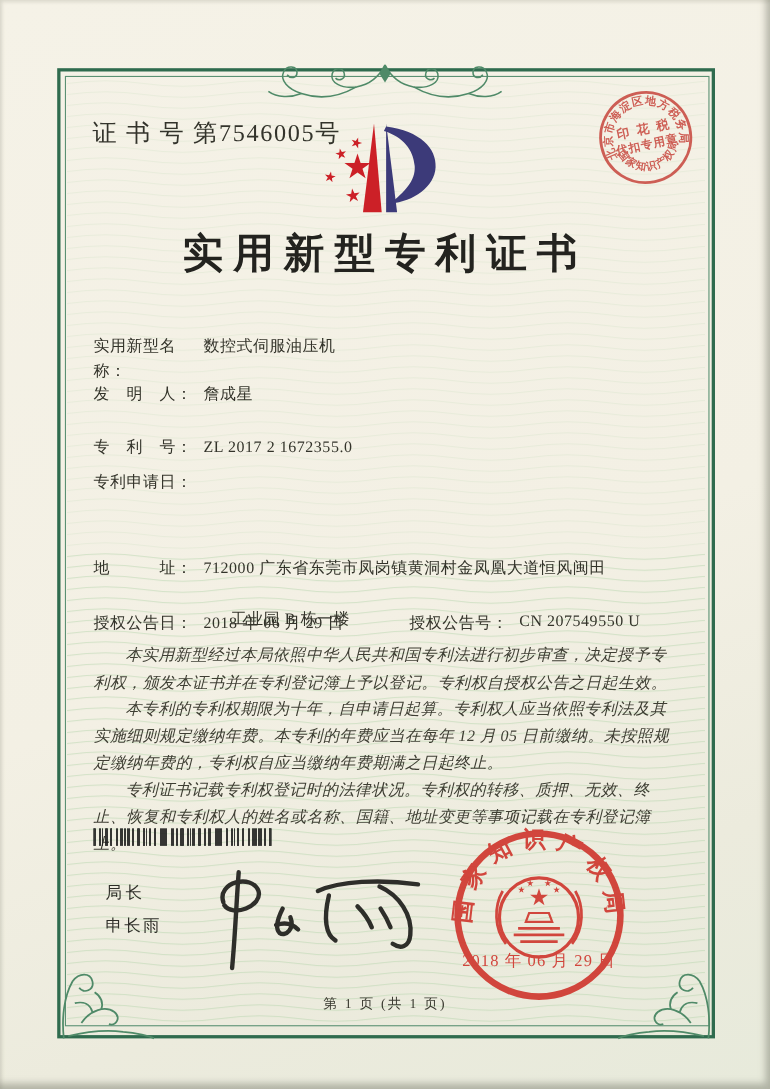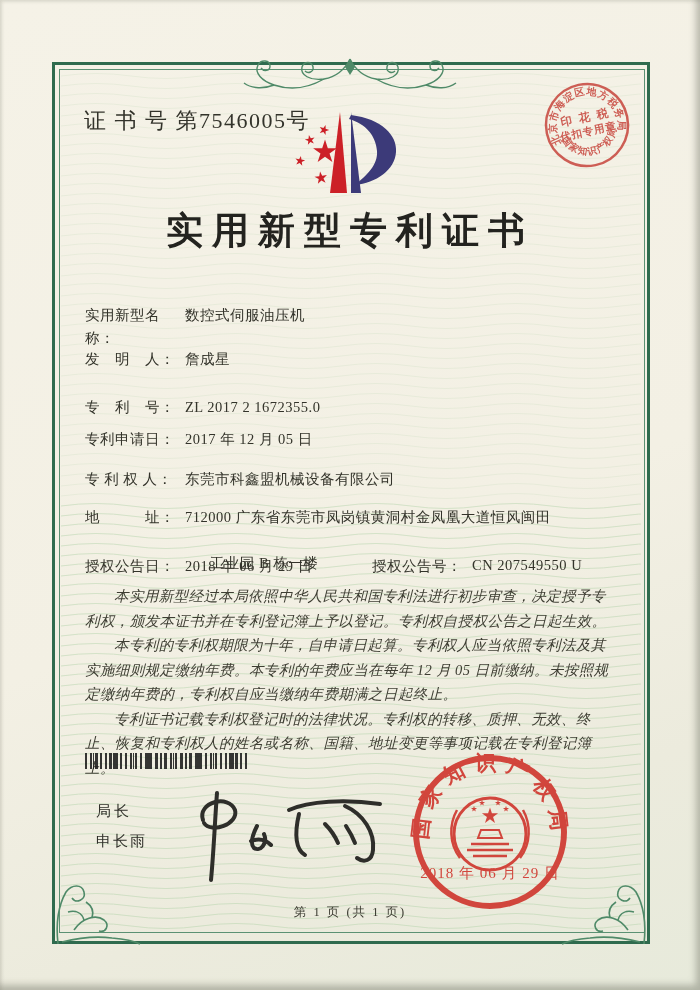--- a/index.html
+++ b/index.html
@@ -119,25 +119,20 @@
   <div class="row r1">
     <span class="lab">发　明　人：</span>
     <span class="val">詹成星</span>
   </div>
   <div class="row r2">
     <span class="lab">专　利　号：</span>
     <span class="val">ZL 2017 2 1672355.0</span>
   </div>
   <div class="row r3">
     <span class="lab">专利申请日：</span>
-    <span class="val">2017 年 12 月 05 日</span>
-  </div>
-  <div class="row r4">
-    <span class="lab">专 利 权 人：</span>
-    <span class="val">东莞市科鑫盟机械设备有限公司</span>
   </div>
   <div class="row r5">
     <span class="lab">地　　　址：</span>
     <span class="val"><span>712000 广东省东莞市凤岗镇黄洞村金凤凰大道恒风闽田</span><br>
       <span>工业园 B 栋一楼</span></span>
   </div>
 
   <div class="grant">
     <span class="pair">
       <span class="lab">授权公告日：</span>

